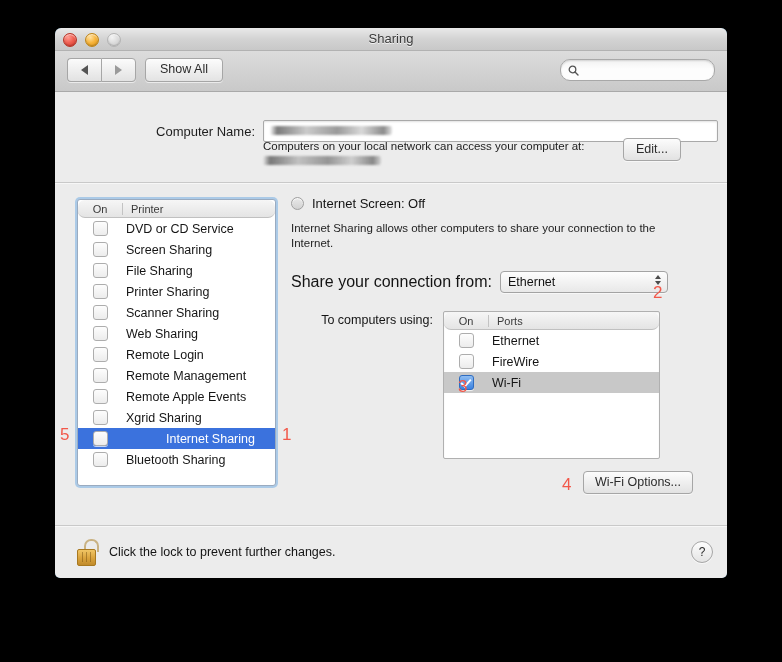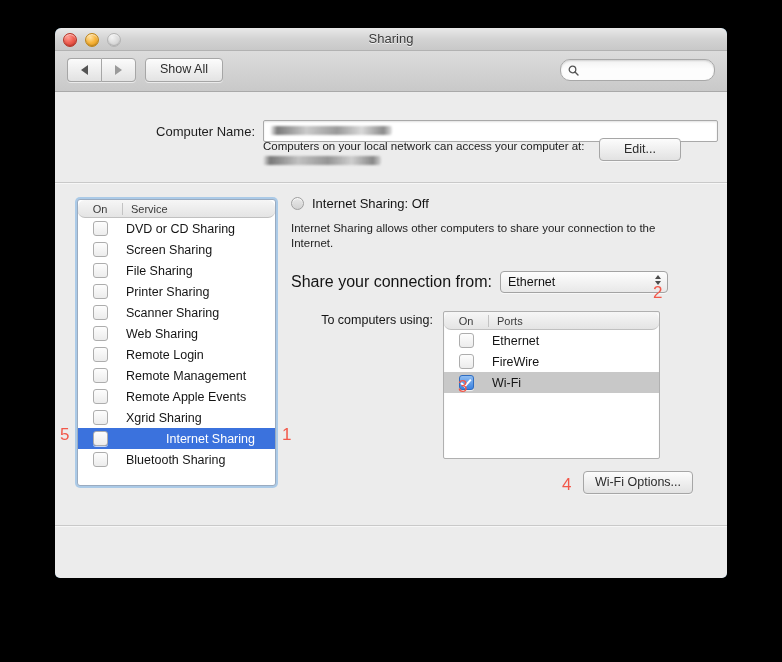--- a/index.html
+++ b/index.html
@@ -173,21 +173,21 @@
   }
   .hostredact {
     position: absolute;
     left: 208px; top: 64px;
     width: 118px; height: 9px;
   }
   .editbtn {
     position: absolute;
     right: 46px; top: 46px;
     height: 21px;
-    padding: 0 24px;
+    padding: 0 12px;
     line-height: 20px;
     font-size: 12.5px;
     color: #2c2c2c;
     background: linear-gradient(to bottom, #fcfcfc 0%, #e2e2e2 100%);
     border: 1px solid #a6a6a6;
     border-radius: 4px;
     box-shadow: 0 1px 0 rgba(255,255,255,0.6);
   }
 
   .divider {
@@ -461,28 +461,28 @@
       <div class="subinfo">Computers on your local network can access your computer at:</div>
       <div class="redact hostredact"></div>
       <div class="editbtn">Edit...</div>
 
       <div class="divider"></div>
 
       <div class="svc-list">
         <div class="list-head">
           <div class="hd-on">On</div>
           <div class="hd-sep"></div>
-          <div class="hd-name">Service</div>
+          <div class="hd-name">Printer</div>
         </div>
         <div id="svc-rows">
             <div class="svc-row">
               <div class="cb-cell">
                 <div class="cbox"></div>
               </div>
-              <div class="svc-label">DVD or CD Sharing</div>
+              <div class="svc-label">DVD or CD Service</div>
             </div>
             <div class="svc-row">
               <div class="cb-cell">
                 <div class="cbox"></div>
               </div>
               <div class="svc-label">Screen Sharing</div>
             </div>
             <div class="svc-row">
               <div class="cb-cell">
                 <div class="cbox"></div>
@@ -543,21 +543,21 @@
               </div>
               <div class="svc-label">Bluetooth Sharing</div>
             </div>
           </div>
       </div>
 
       <div class="pane">
 
         <div class="status-row">
           <div class="status-dot"></div>
-          <div class="status-text">Internet Sharing: Off</div>
+          <div class="status-text">Internet Screen: Off</div>
         </div>
 
         <div class="desc">Internet Sharing allows other computers to share your connection to the Internet.</div>
 
         <div class="share-row">
           <div class="share-label">Share your connection from:</div>
           <div class="popup">
             <span>Ethernet</span>
             <span class="steppers">
               <span class="st-up"></span>
@@ -596,20 +596,28 @@
               </div>
           </div>
         </div>
 
         <div class="wifiopts-row">
           <div class="wifibtn">Wi-Fi Options...</div>
         </div>
       </div>
 
       <div class="botdiv"></div>
+      <div class="lockbar">
+        <div class="lock">
+          <div class="lock-shackle"></div>
+          <div class="lock-body"></div>
+        </div>
+        <div class="lock-text">Click the lock to prevent further changes.</div>
+        <div class="helpbtn">?</div>
+      </div>
 
     </div>
   </div>
 
   <div id="annos">
       <div class="anno" style="left: 282px; top: 425px; color: rgb(242, 88, 74);">1</div>
       <div class="anno" style="left: 653px; top: 283px; color: rgb(242, 88, 74);">2</div>
       <div class="anno" style="left: 458px; top: 377px; color: rgb(242, 88, 74);">3</div>
       <div class="anno" style="left: 562px; top: 475px; color: rgb(242, 88, 74);">4</div>
       <div class="anno" style="left: 60px; top: 425px; color: rgb(242, 88, 74);">5</div>

